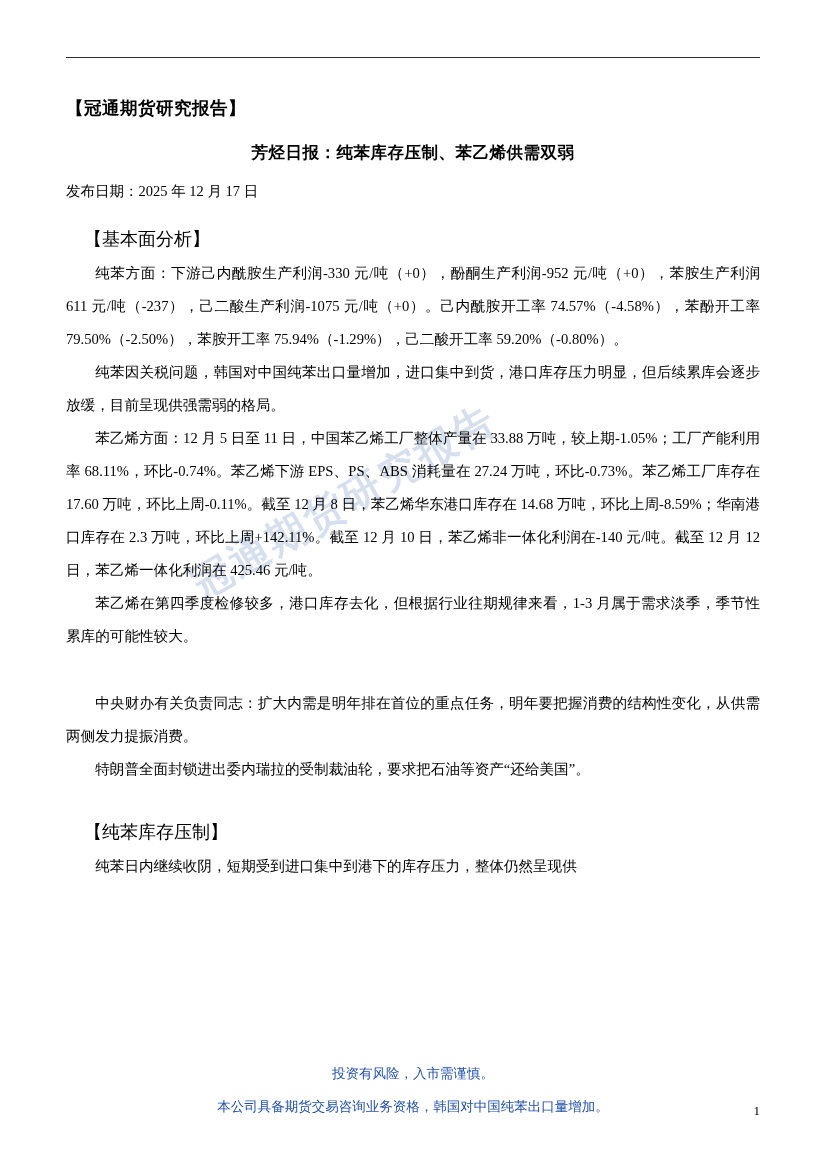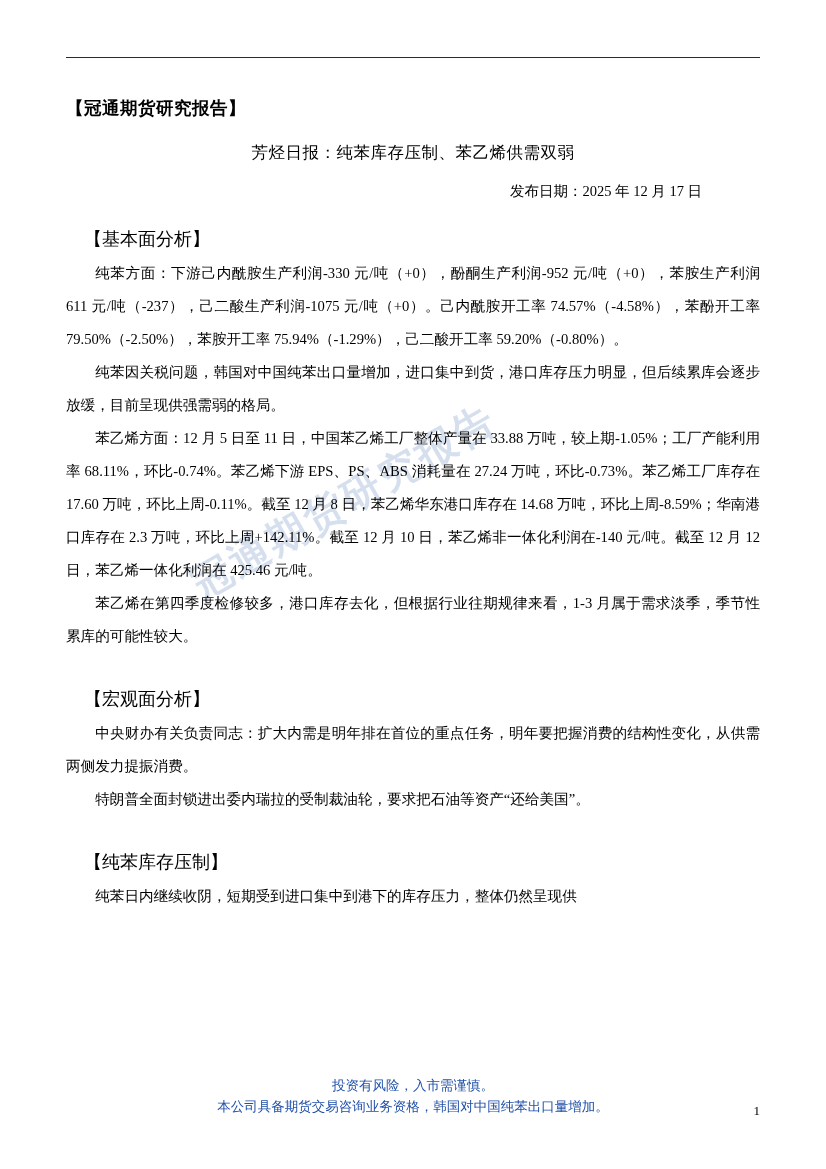--- a/index.html
+++ b/index.html
@@ -35,27 +35,26 @@
   }
   .doc-title {
     text-align: left;
     font-weight: bold;
     font-size: 17.5px;
     letter-spacing: 0.5px;
     margin: 0 0 22px 0;
   }
   .doc-subtitle {
     text-align: center;
-    font-weight: normal;
+    font-weight: bold;
     font-size: 16.5px;
     letter-spacing: 0.5px;
     margin: 0 0 18px 0;
   }
   .pubdate {
-    text-align: right;
     font-size: 14.5px;
     padding-right: 58px;
     margin: 0 0 26px 0;
   }
   .section-head {
     font-weight: normal;
     font-size: 18px;
     margin: 0 0 6px 0;
     padding-left: 18px;
   }
@@ -88,21 +87,21 @@
   .footer {
     position: absolute;
     left: 0;
     right: 0;
     bottom: 52px;
     text-align: center;
     color: #1f4fa8;
     font-size: 13.5px;
     line-height: 21px;
   }
-  .footer div { white-space: nowrap; }
+  .footer div { white-space: nowrap; margin-top: 12px; }
   .page-number {
     position: absolute;
     right: 66px;
     bottom: 50px;
     font-size: 13px;
     color: #000;
   }
 </style>
 </head>
 <body>
@@ -120,21 +119,20 @@
     <div class="pubdate">发布日期：2025 年 12 月 17 日</div>
 
     <div class="section-head">【基本面分析】</div>
     <p class="para">纯苯方面：下游己内酰胺生产利润-330 元/吨（+0），酚酮生产利润-952 元/吨（+0），苯胺生产利润 611 元/吨（-237），己二酸生产利润-1075 元/吨（+0）。己内酰胺开工率 74.57%（-4.58%），苯酚开工率 79.50%（-2.50%），苯胺开工率 75.94%（-1.29%），己二酸开工率 59.20%（-0.80%）。</p>
     <p class="para">纯苯因关税问题，韩国对中国纯苯出口量增加，进口集中到货，港口库存压力明显，但后续累库会逐步放缓，目前呈现供强需弱的格局。</p>
     <p class="para">苯乙烯方面：12 月 5 日至 11 日，中国苯乙烯工厂整体产量在 33.88 万吨，较上期-1.05%；工厂产能利用率 68.11%，环比-0.74%。苯乙烯下游 EPS、PS、ABS 消耗量在 27.24 万吨，环比-0.73%。苯乙烯工厂库存在 17.60 万吨，环比上周-0.11%。截至 12 月 8 日，苯乙烯华东港口库存在 14.68 万吨，环比上周-8.59%；华南港口库存在 2.3 万吨，环比上周+142.11%。截至 12 月 10 日，苯乙烯非一体化利润在-140 元/吨。截至 12 月 12 日，苯乙烯一体化利润在 425.46 元/吨。</p>
     <p class="para">苯乙烯在第四季度检修较多，港口库存去化，但根据行业往期规律来看，1-3 月属于需求淡季，季节性累库的可能性较大。</p>
 
     <div class="gap-lg"></div>
 
-    <div class="section-head">【宏观面分析】</div>
     <p class="para">中央财办有关负责同志：扩大内需是明年排在首位的重点任务，明年要把握消费的结构性变化，从供需两侧发力提振消费。</p>
     <p class="para">特朗普全面封锁进出委内瑞拉的受制裁油轮，要求把石油等资产“还给美国”。</p>
 
     <div class="gap-lg"></div>
 
     <div class="section-head">【纯苯库存压制】</div>
     <p class="para">纯苯日内继续收阴，短期受到进口集中到港下的库存压力，整体仍然呈现供</p>
 
   </div>
 

